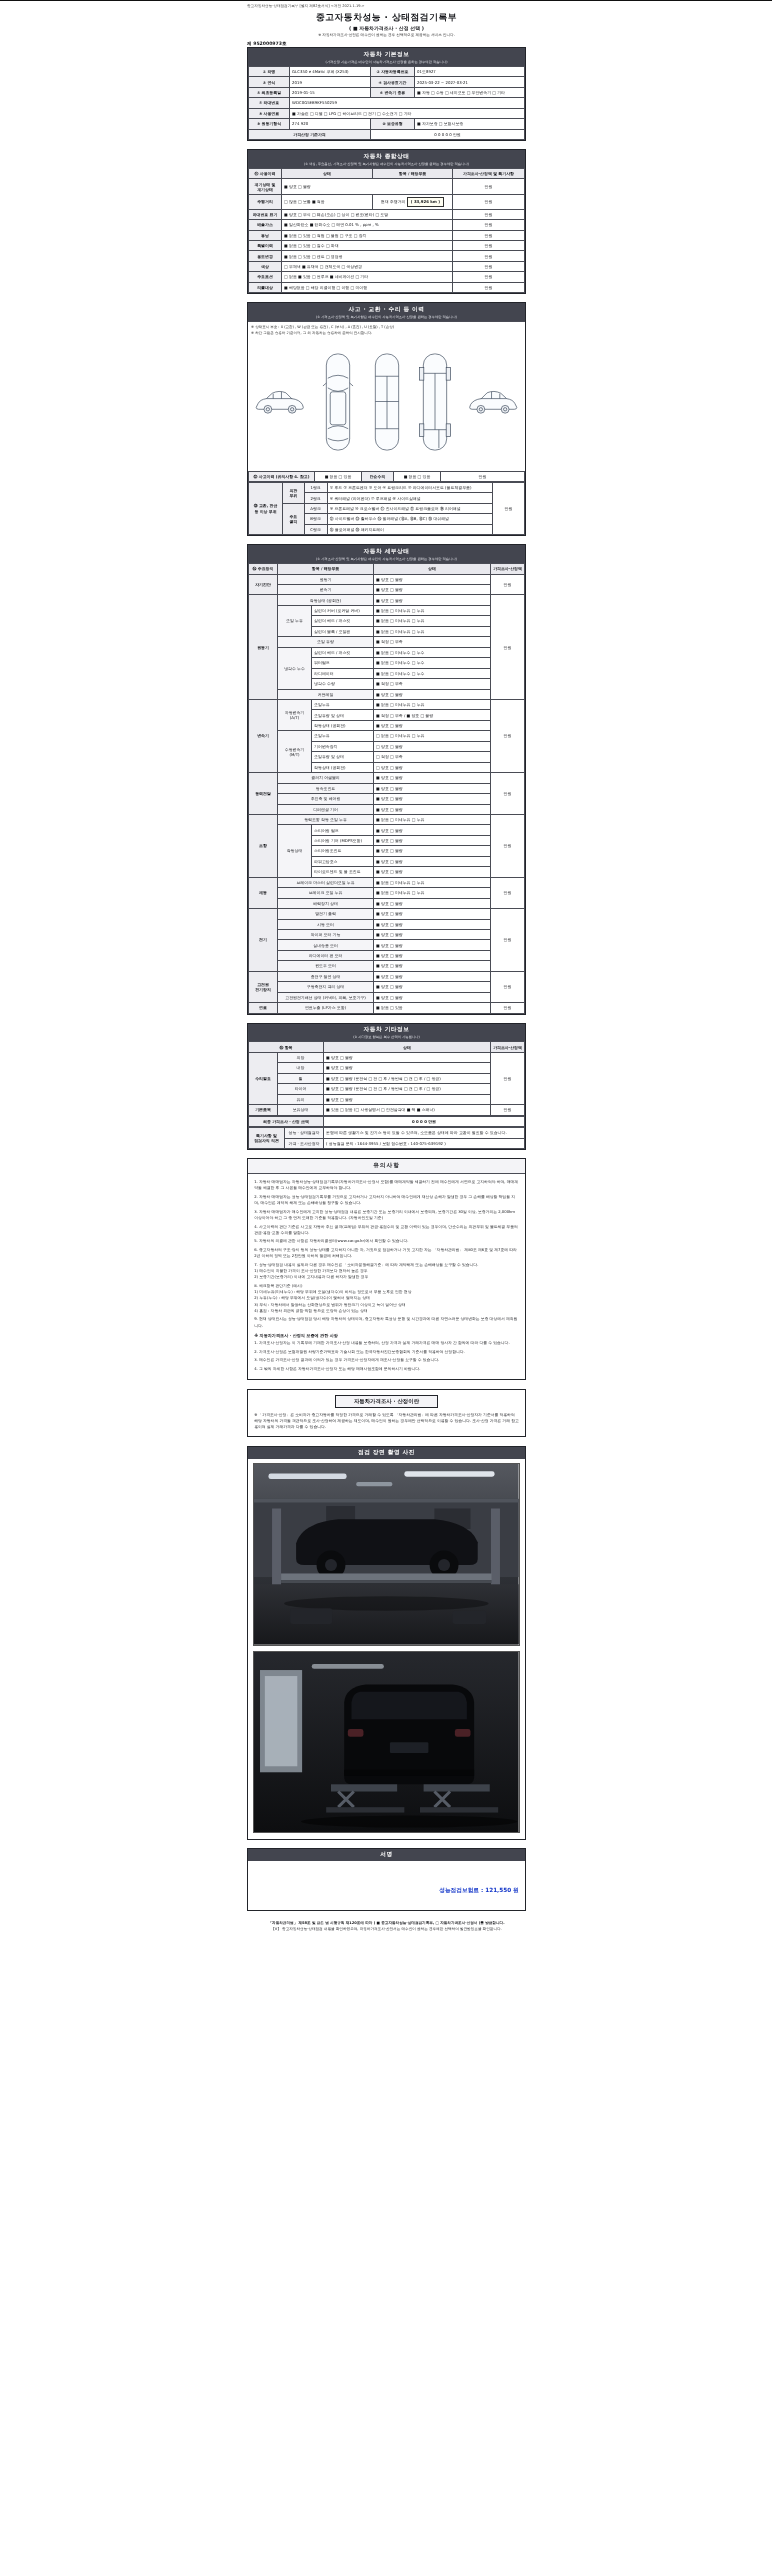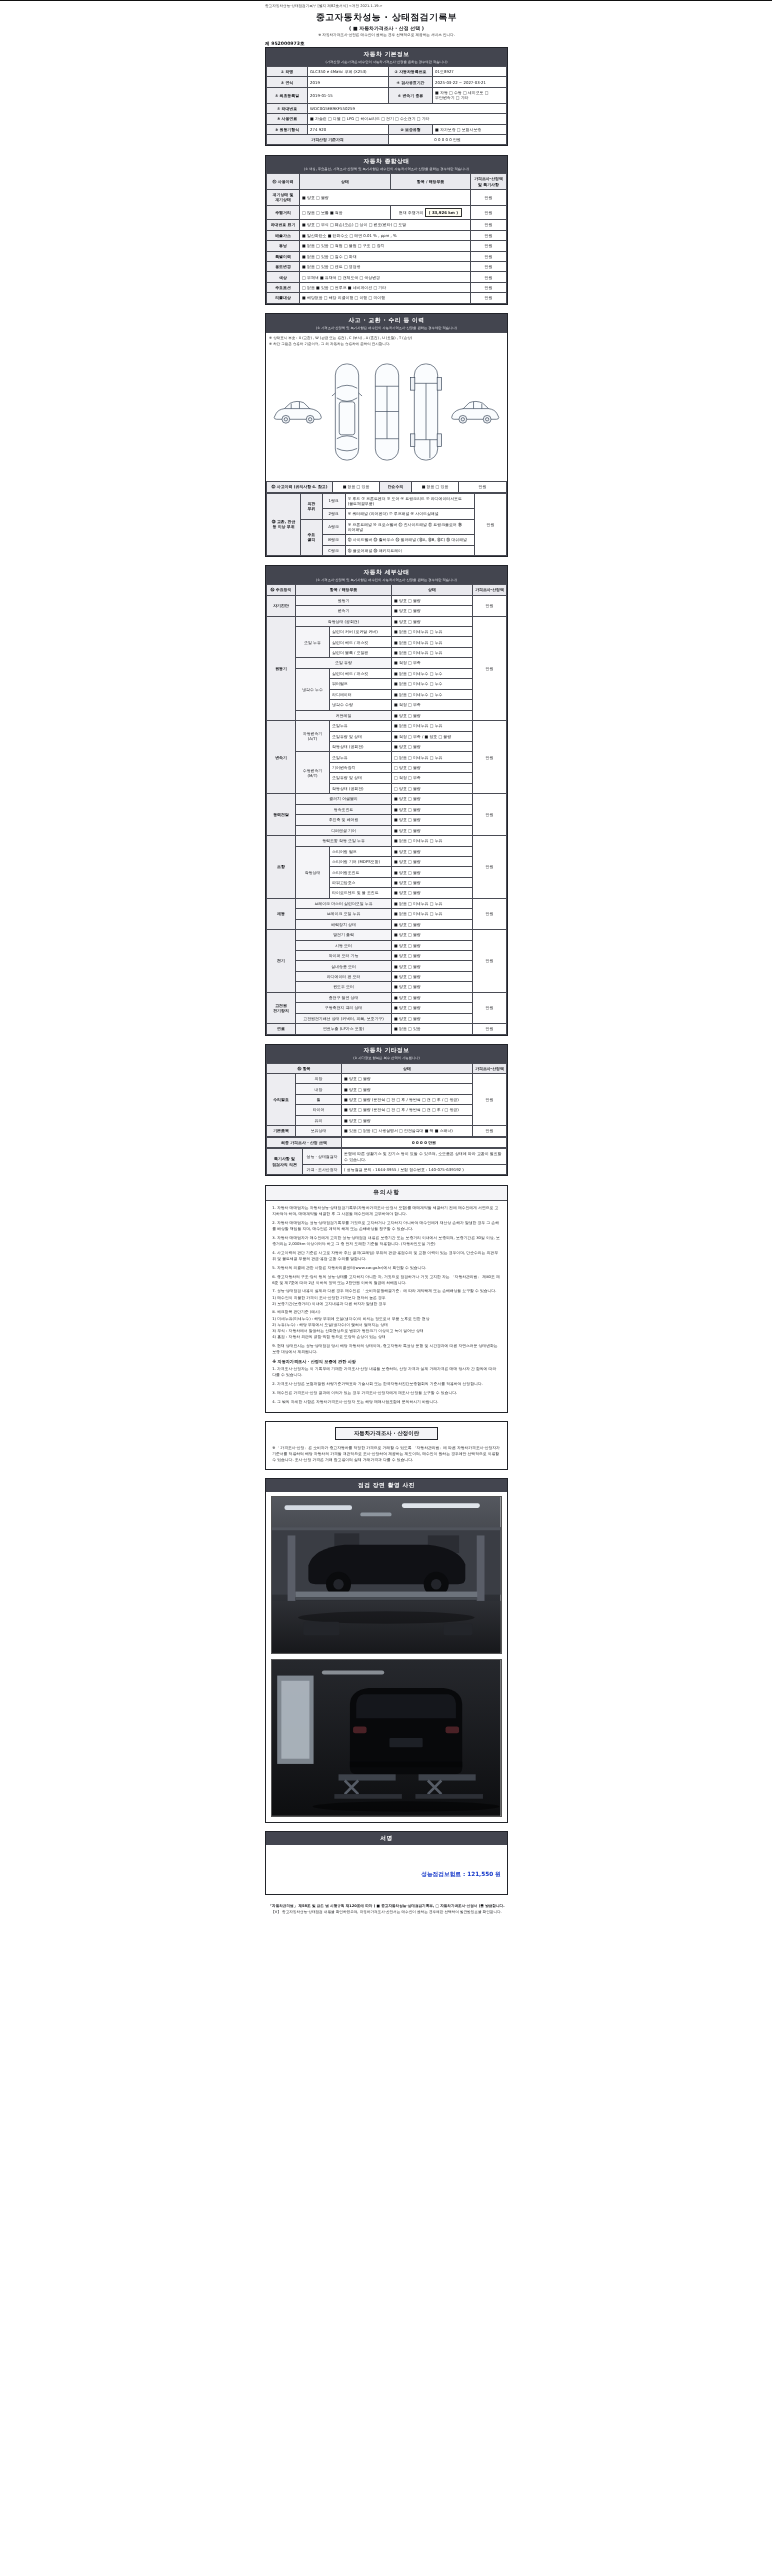--- a/index.html
+++ b/index.html
@@ -3,21 +3,21 @@
 <meta charset="utf-8">
 <style>
   * { box-sizing: border-box; margin: 0; padding: 0; }
   html,body { background:#ffffff; }
   body {
     width: 773px; min-height: 2576px;
     font-family: "DejaVu Sans", sans-serif;
     color: #15161a;
     border-top: 1px solid #111;
   }
-  .page { width: 243px; margin: 0 auto; padding-top: 2.6px; }
+  .page { width: 279px; margin: 0 auto; padding-top: 2.6px; }
   .tiny-ref { font-size: 3.6px; color: #333; margin-bottom: 3.1px; }
   .title-wrap { text-align: center; margin: 4.1px 0 3.1px; }
   .title { font-size: 8.8px; font-weight: bold; letter-spacing: 0.5px; }
   .title-sub { font-size: 4.9px; font-weight: bold; margin-top: 1.5px; }
   .title-note { font-size: 3.6px; color: #222; margin-top: 1.5px; }
   .doc-no { font-size: 4.6px; font-weight: bold; margin: 4.1px 0 1.5px; }
 
   .sec { border: 0.7px solid #22242a; margin-bottom: 8.2px; background: #fff; }
   .sec-h { background: #43454f; color: #fff; text-align: center; padding: 2.6px 2.1px 2.1px; }
   .sec-h .t { font-size: 5.7px; font-weight: bold; letter-spacing: 0.5px; }

